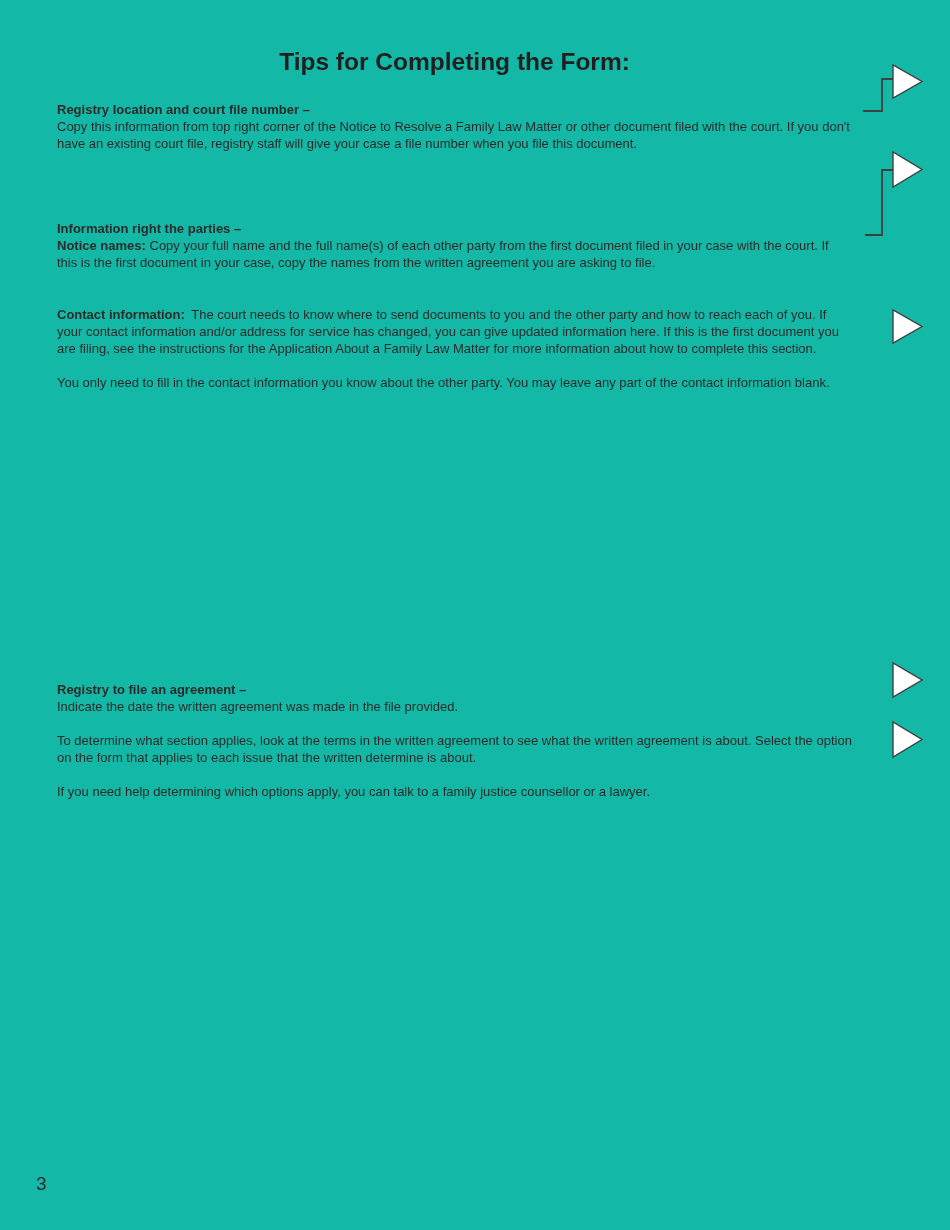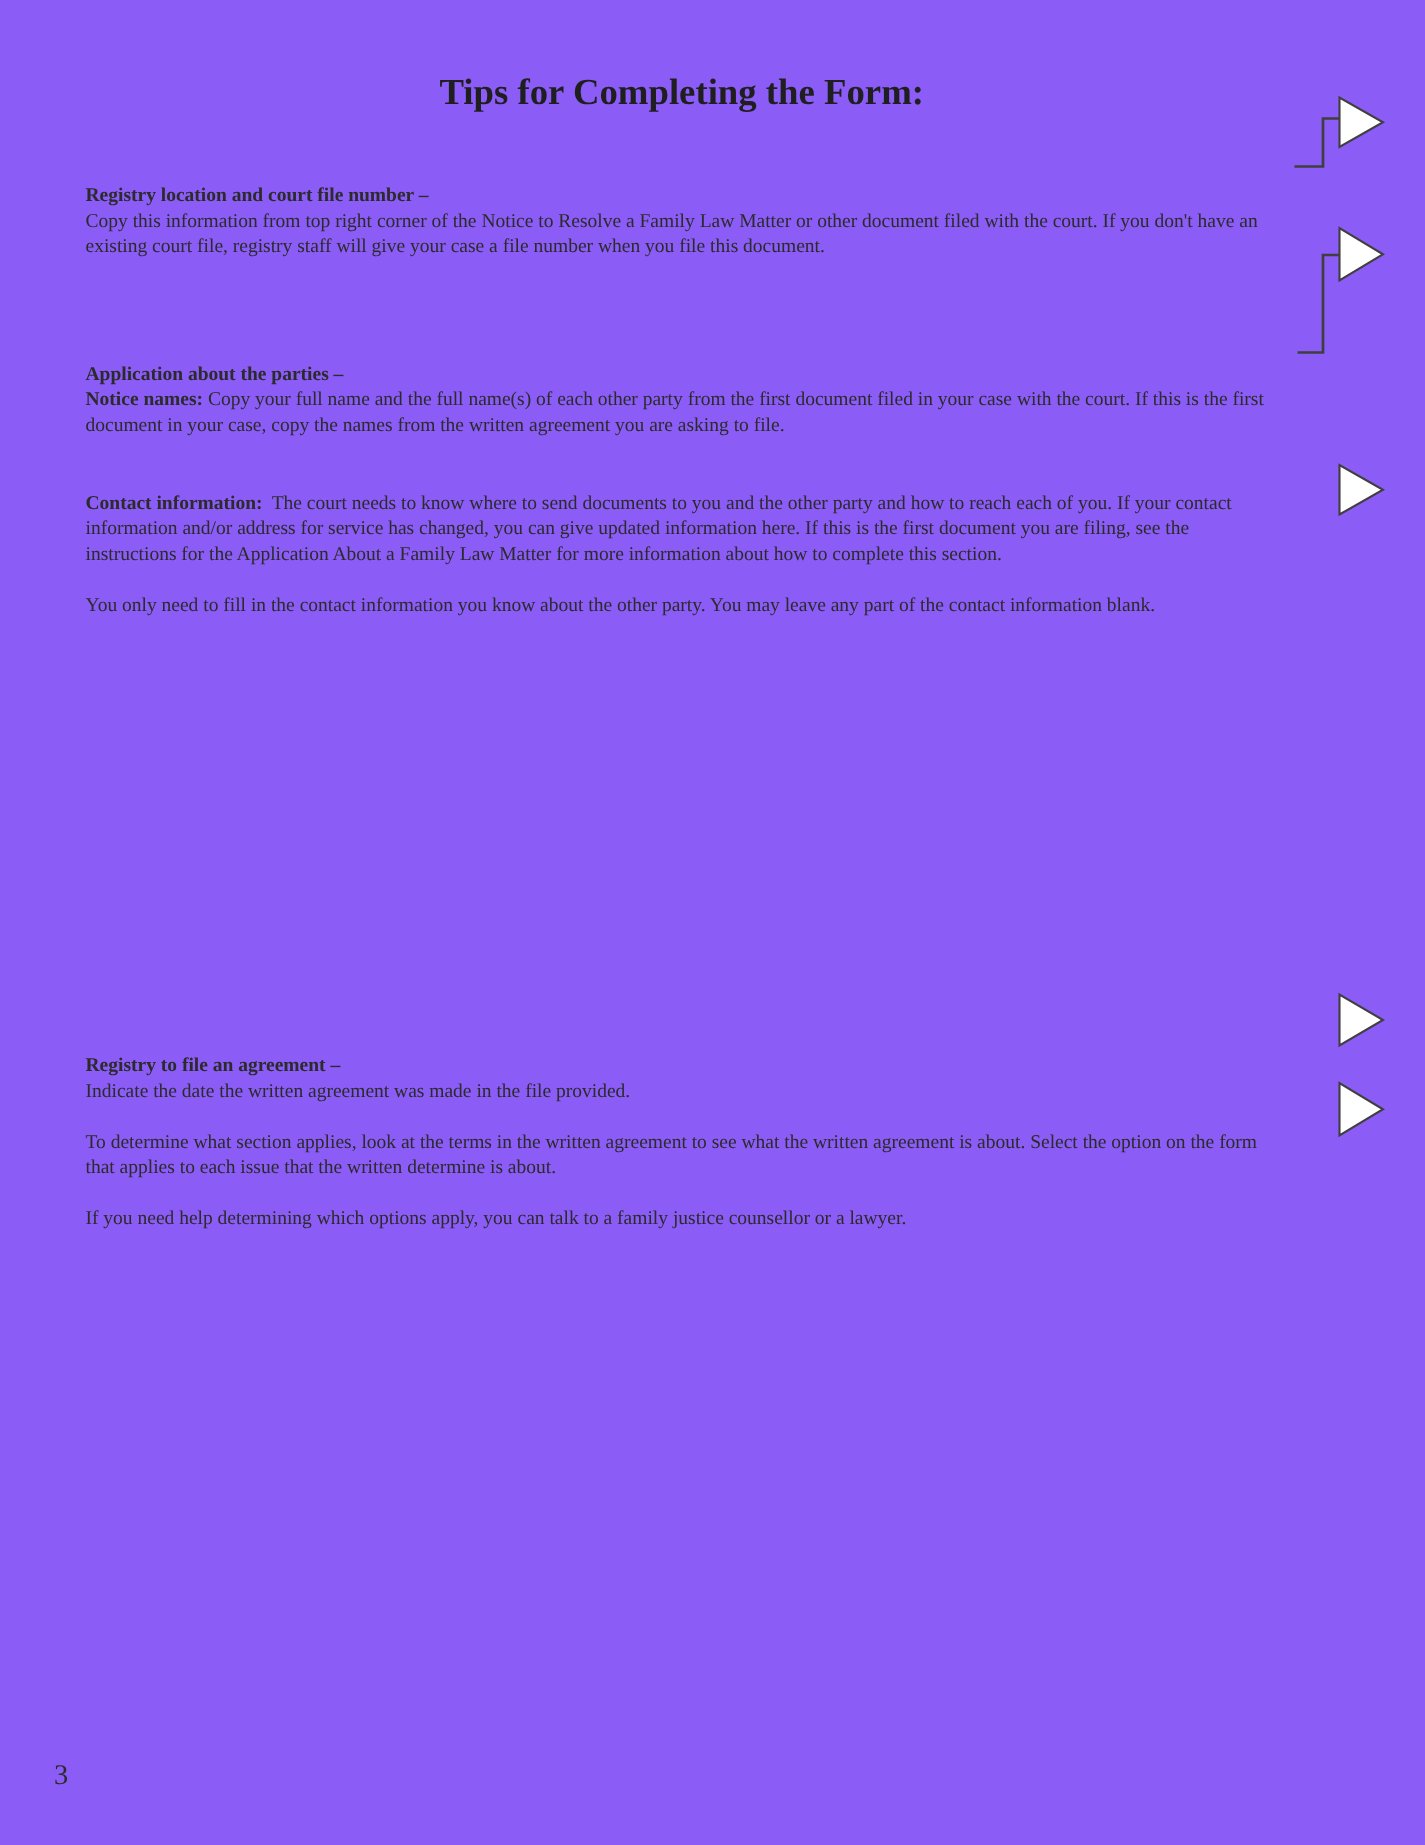--- a/index.html
+++ b/index.html
@@ -1,42 +1,41 @@
 <!DOCTYPE html>
 <html><head>
 <meta charset="utf-8">
 <style>
   html, body { margin: 0; padding: 0; background: #ffffff; }
   .page {
     position: relative;
     width: 950px;
     height: 1230px;
-    background: #8b5cf6;
-    font-family: Liberation Serif, serif;
+    background: #14b8a6;
+    font-family: Liberation Sans, sans-serif;
     color: #2b2b2b;
     overflow: hidden;
   }
   .title {
     position: absolute;
     left: 57px;
     top: 46px;
     width: 795px;
     text-align: center;
     font-size: 24.5px;
     line-height: 32px;
     font-weight: bold;
     color: #1f1f1f;
   }
   .sec {
     position: absolute;
     left: 57px;
     width: 795px;
     font-size: 13px;
     line-height: 17px;
-    margin-top: 20px;
   }
   .sec p { margin: 0; }
   .sec p.mt { margin-top: 17px; }
   .b { font-weight: bold; }
   .i { font-style: italic; }
   .label-gap { margin-right: 3px; text-align: right; }
   .pagenum {
     position: absolute;
     left: 36px;
     top: 1174px;
@@ -79,21 +78,21 @@
   </svg>
 
   <div class="title">Tips for Completing the Form:</div>
 
   <section class="sec" style="top:101px">
     <p class="b">Registry location and court file number –</p>
     <p>Copy this information from top right corner of the Notice to Resolve a Family Law Matter or other document filed with the court. If you don't have an existing court file, registry staff will give your case a file number when you file this document.</p>
   </section>
 
   <section class="sec" style="top:220px">
-    <p class="b">Application about the parties –</p>
+    <p class="b">Information right the parties –</p>
     <p><span class="b">Notice names:</span><span> Copy your full name and the full name(s) of each other party from the first document filed in your case with the court. If this is the first document in your case, copy the names from the written agreement you are asking to file.</span></p>
   </section>
 
   <section class="sec" style="top:306px">
     <p><span class="b label-gap">Contact information:</span><span> The court needs to know where to send documents to you and the other party and how to reach each of you. If your contact information and/or address for service has changed, you can give updated information here. If this is the first document you are filing, see the instructions for the Application About a Family Law Matter for more information about how to complete this section.</span></p>
     <p class="mt">You only need to fill in the contact information you know about the other party. You may leave any part of the contact information blank.</p>
   </section>
 
   <section class="sec" style="top:681px">
     <p class="b">Registry to file an agreement –</p>

